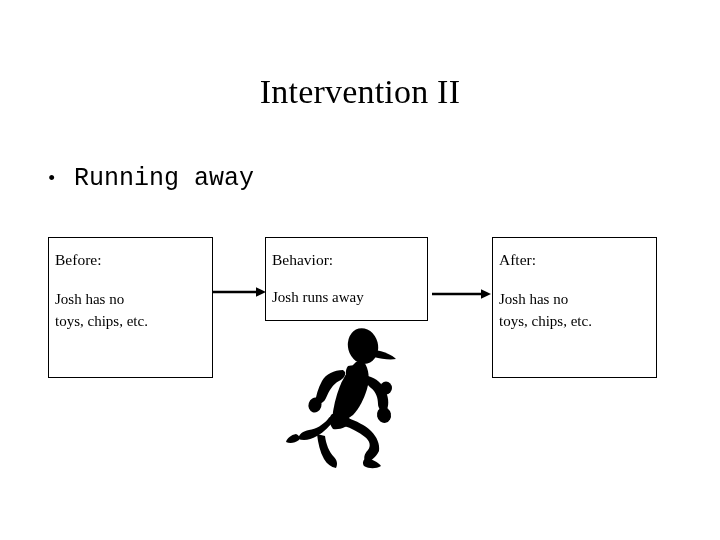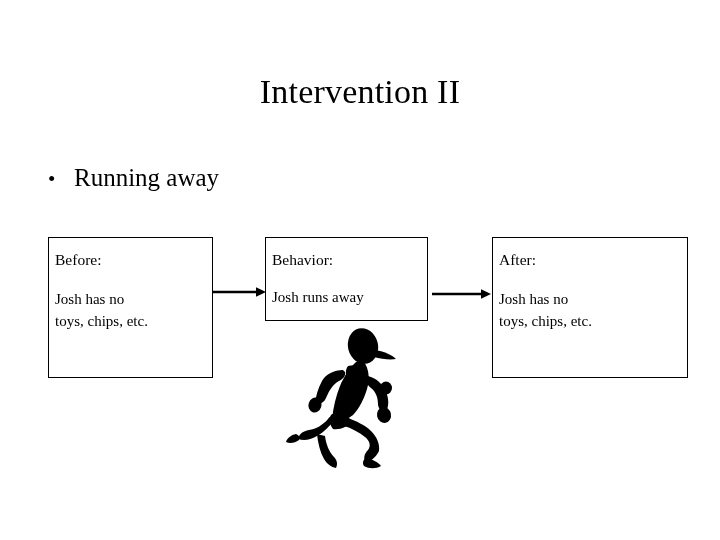--- a/index.html
+++ b/index.html
@@ -49,33 +49,34 @@
     line-height: 32px;
   }
   .bullet-glyph {
     font-size: 21px;
     line-height: 32px;
     display: inline-block;
     width: 12px;
   }
   .bullet-text {
     white-space: pre;
+    font-family: Liberation Mono, monospace;
   }
 
   
   .abc-box {
     position: absolute;
     border: 1.6px solid #000000;
     box-sizing: border-box;
     background: #ffffff;
     padding: 12px 6px 6px 6px;
   }
   .box-before  { left: 48px;  top: 237px; width: 165px; height: 141px; }
   .box-behavior{ left: 265px; top: 237px; width: 163px; height: 84px;  }
-  .box-after   { left: 492px; top: 237px; width: 196px; height: 141px; }
+  .box-after   { left: 492px; top: 237px; width: 165px; height: 141px; }
 
   .box-heading {
     font-size: 15.5px;
     line-height: 20px;
     white-space: pre;
   }
   .box-body {
     font-size: 15px;
     line-height: 22px;
     margin-top: 18px;

